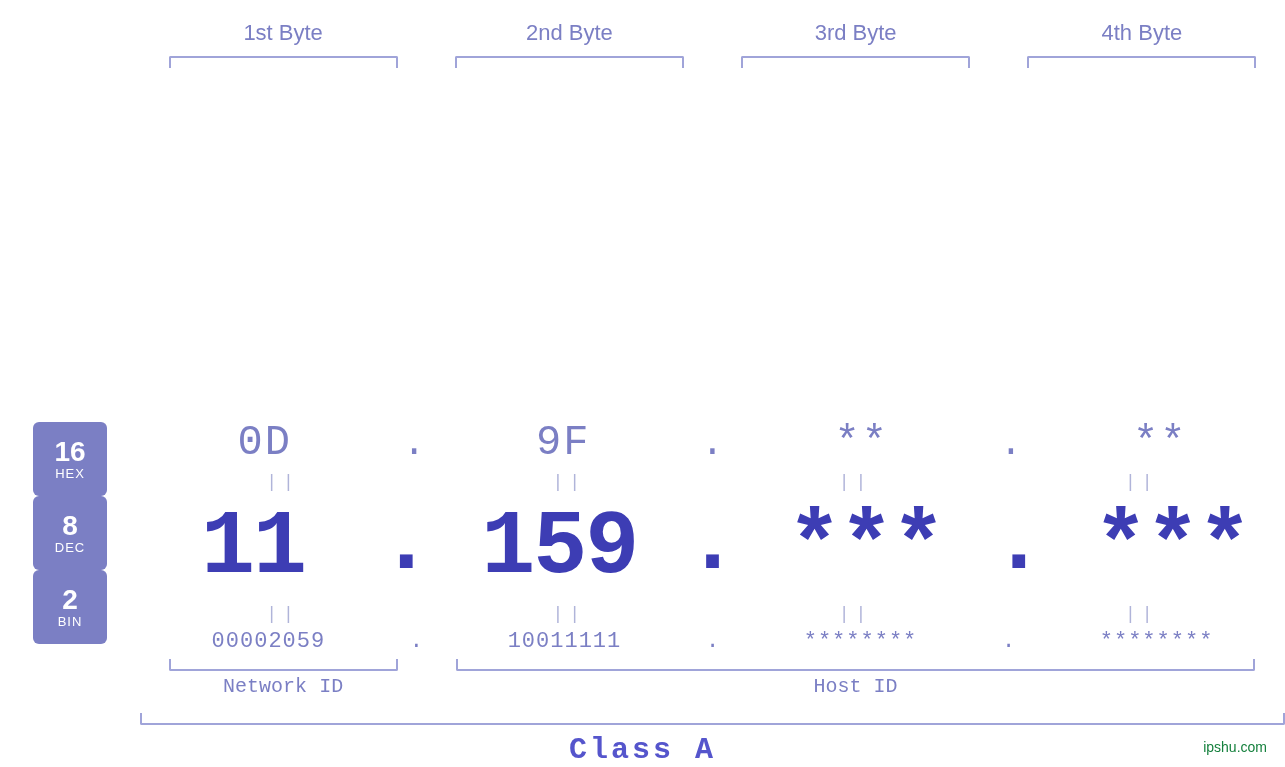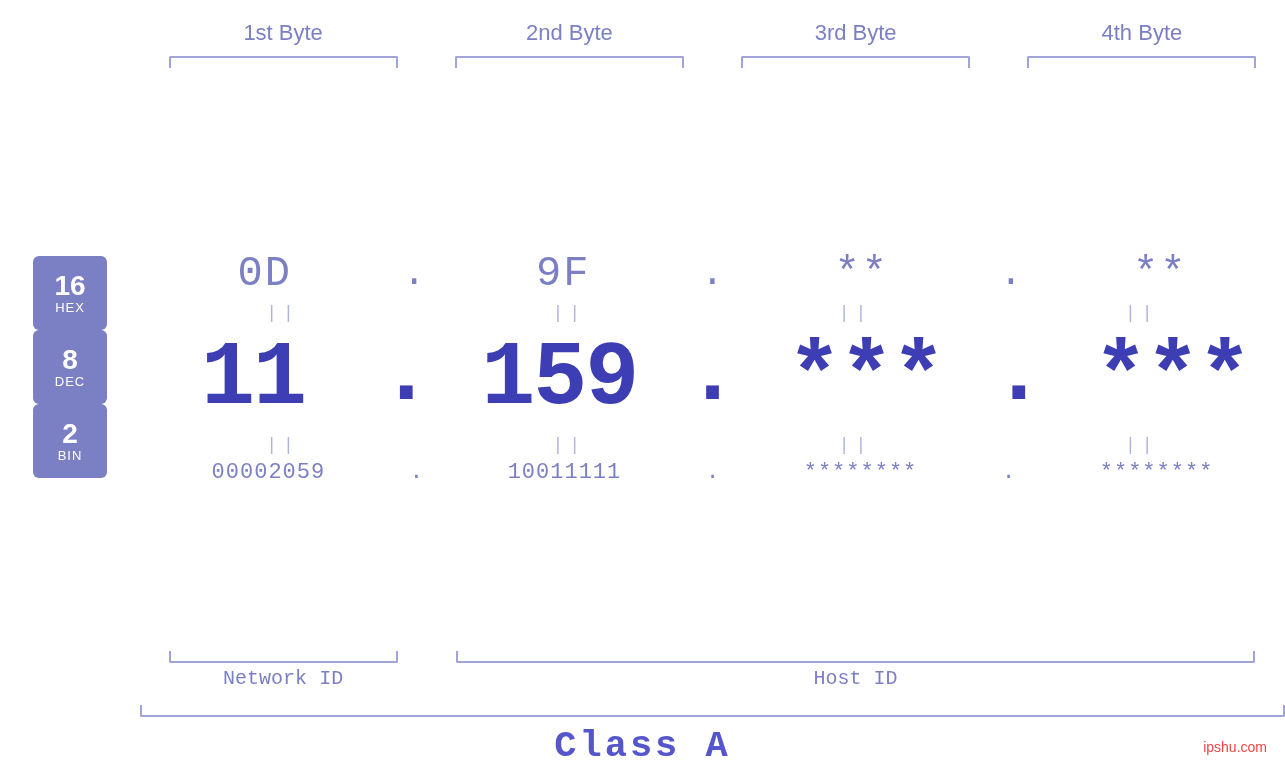--- a/index.html
+++ b/index.html
@@ -59,21 +59,21 @@
       border: 2px solid #a0a4d9;
       border-bottom: none;
       border-radius: 2px 2px 0 0;
     }
 
     
     .content-area {
       display: flex;
       width: 100%;
       flex: 1;
-      align-items: center;
+      align-items: flex-end;
     }
 
     
     .badges-column {
       width: 140px;
       display: flex;
       flex-direction: column;
       align-items: center;
       justify-content: space-around;
       padding: 10px 0;
@@ -242,33 +242,33 @@
     }
 
     .class-label-row {
       display: flex;
       width: 100%;
       justify-content: center;
       margin-top: 8px;
     }
 
     .class-label {
-      font-size: 37px;
+      font-size: 30px;
       color: #5555cc;
       font-family: 'Courier New', monospace;
       font-weight: bold;
       letter-spacing: 3px;
     }
 
     
     .watermark {
       position: absolute;
       bottom: 12px;
       right: 18px;
-      color: #ef4444;
+      color: #15803d;
       font-size: 14px;
       font-family: Arial, sans-serif;
     }
 
     
     .rows-wrapper {
       flex: 1;
       display: flex;
       flex-direction: column;
     }

